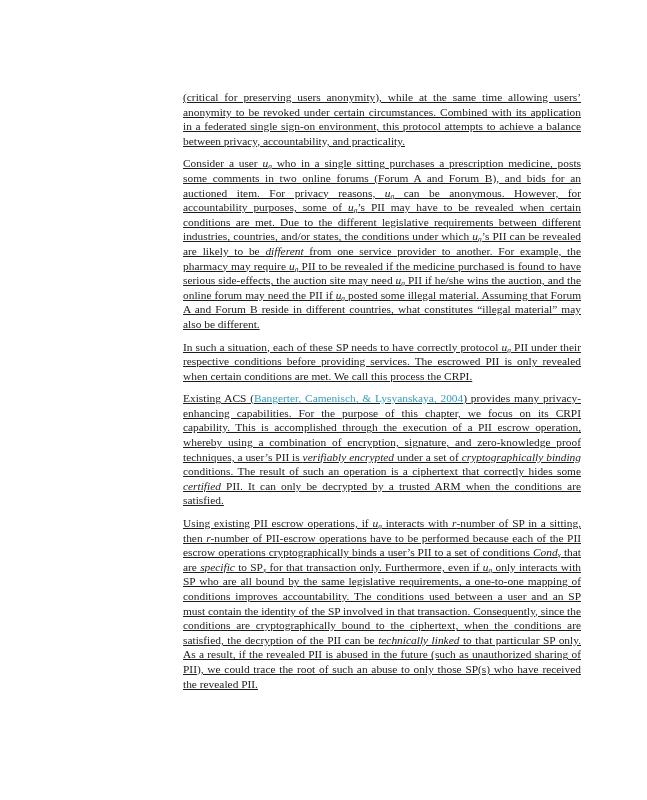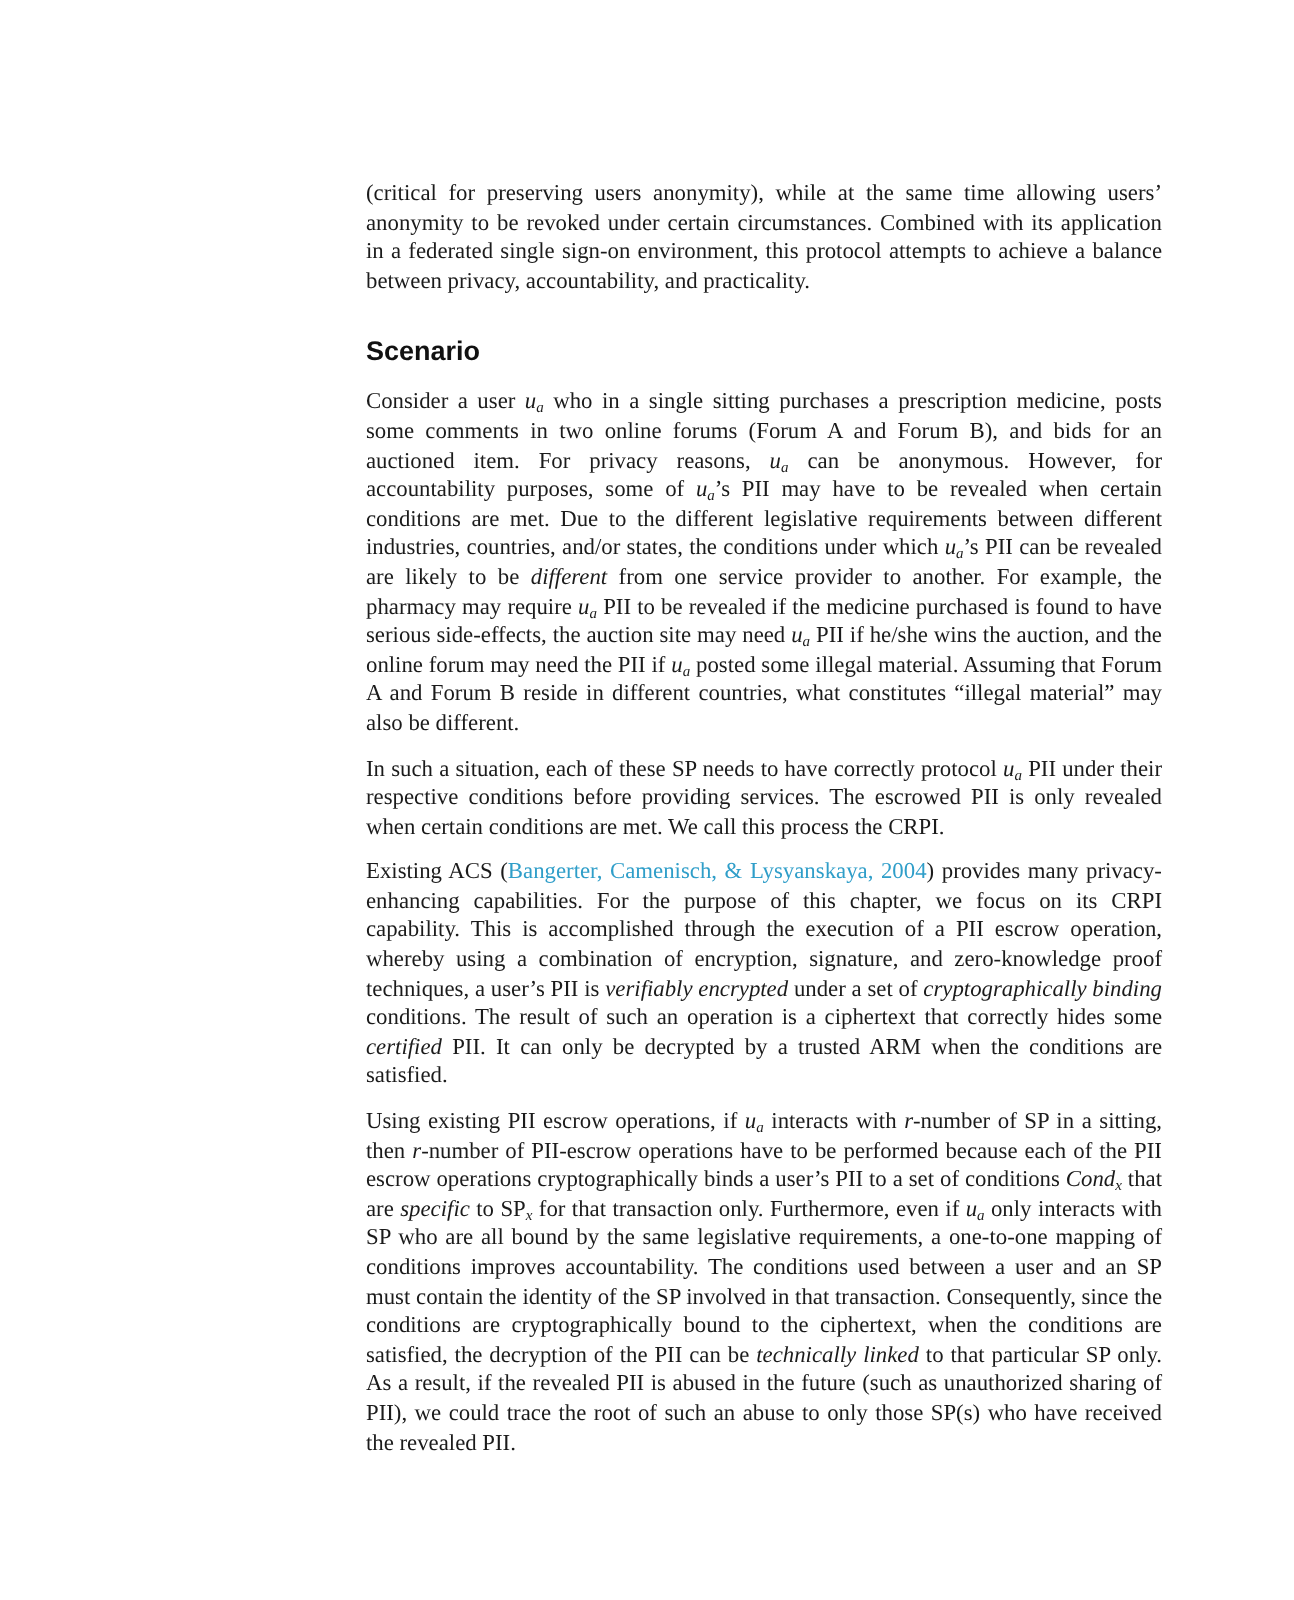--- a/index.html
+++ b/index.html
@@ -52,20 +52,21 @@
     font-size: 10.5px;
     letter-spacing: 0.2px;
     white-space: nowrap;
   }
   .content {
     position: absolute;
     top: 90px;
     left: 183px;
     width: 398px;
     color: #1b1b1b;
+    text-decoration: underline;
   }
   .para {
     font-size: 11.4px;
     line-height: 14.6px;
     text-align: justify;
     margin: 0 0 8px 0;
   }
   .section-heading {
     font-family: "Liberation Sans", sans-serif;
     font-size: 13.5px;
@@ -89,21 +90,20 @@
 </style>
 </head>
 <body>
 
 <div class="page">
 
 
   <main class="content">
     <p class="para"><span>(critical for preserving users anonymity), while at the same time allowing users’ anonymity to be revoked under certain circumstances. Combined with its application in a federated single sign-on environment, this protocol attempts to achieve a balance between privacy, accountability, and practicality.</span></p>
 
-    <h2 class="section-heading">Scenario</h2>
 
     <p class="para"><span>Consider a user </span><i>u</i><sub class="it">a</sub><span> who in a single sitting purchases a prescription medicine, posts some comments in two online forums (Forum A and Forum B), and bids for an auctioned item. For privacy reasons, </span><i>u</i><sub class="it">a</sub><span> can be anonymous. However, for accountability purposes, some of </span><i>u</i><sub class="it">a</sub><span>’s PII may have to be revealed when certain conditions are met. Due to the different legislative requirements between different industries, countries, and/or states, the conditions under which </span><i>u</i><sub class="it">a</sub><span>’s PII can be revealed are likely to be </span><i>different</i><span> from one service provider to another. For example, the pharmacy may require </span><i>u</i><sub class="it">a</sub><span> PII to be revealed if the medicine purchased is found to have serious side-effects, the auction site may need </span><i>u</i><sub class="it">a</sub><span> PII if he/she wins the auction, and the online forum may need the PII if </span><i>u</i><sub class="it">a</sub><span> posted some illegal material. Assuming that Forum A and Forum B reside in different countries, what constitutes “illegal material” may also be different.</span></p>
     <p class="para"><span>In such a situation, each of these SP needs to have correctly protocol </span><i>u</i><sub class="it">a</sub><span> PII under their respective conditions before providing services. The escrowed PII is only revealed when certain conditions are met. We call this process the CRPI.</span></p>
     <p class="para"><span>Existing ACS (</span><a class="cite">Bangerter, Camenisch, &amp; Lysyanskaya, 2004</a><span>) provides many privacy-enhancing capabilities. For the purpose of this chapter, we focus on its CRPI capability. This is accomplished through the execution of a PII escrow operation, whereby using a combination of encryption, signature, and zero-knowledge proof techniques, a user’s PII is </span><i>verifiably encrypted</i><span> under a set of </span><i>cryptographically binding</i><span> conditions. The result of such an operation is a ciphertext that correctly hides some </span><i>certified</i><span> PII. It can only be decrypted by a trusted ARM when the conditions are satisfied.</span></p>
     <p class="para"><span>Using existing PII escrow operations, if </span><i>u</i><sub class="it">a</sub><span> interacts with </span><i>r</i><span>-number of SP in a sitting, then </span><i>r</i><span>-number of PII-escrow operations have to be performed because each of the PII escrow operations cryptographically binds a user’s PII to a set of conditions </span><i>Cond</i><sub class="it">x</sub><span> that are </span><i>specific</i><span> to SP</span><sub class="it">x</sub><span> for that transaction only. Furthermore, even if </span><i>u</i><sub class="it">a</sub><span> only interacts with SP who are all bound by the same legislative requirements, a one-to-one mapping of conditions improves accountability. The conditions used between a user and an SP must contain the identity of the SP involved in that transaction. Consequently, since the conditions are cryptographically bound to the ciphertext, when the conditions are satisfied, the decryption of the PII can be </span><i>technically linked</i><span> to that particular SP only. As a result, if the revealed PII is abused in the future (such as unauthorized sharing of PII), we could trace the root of such an abuse to only those SP(s) who have received the revealed PII.</span></p>
   </main>
 
 </div>
 
 </body></html>

